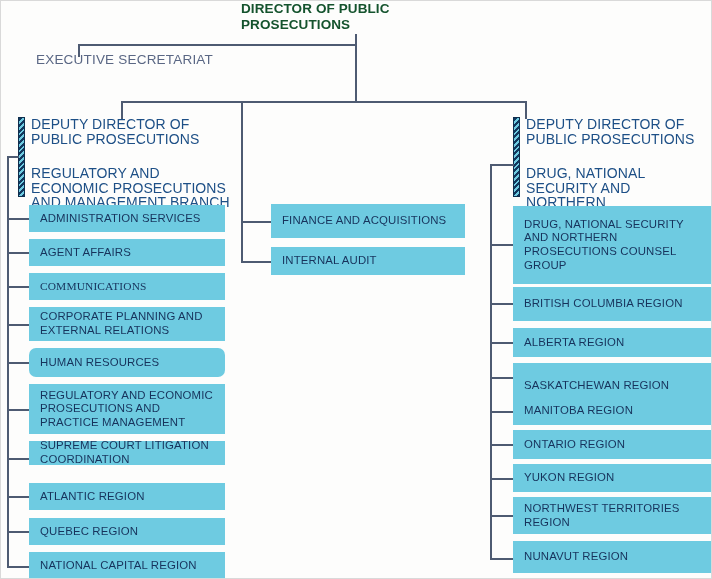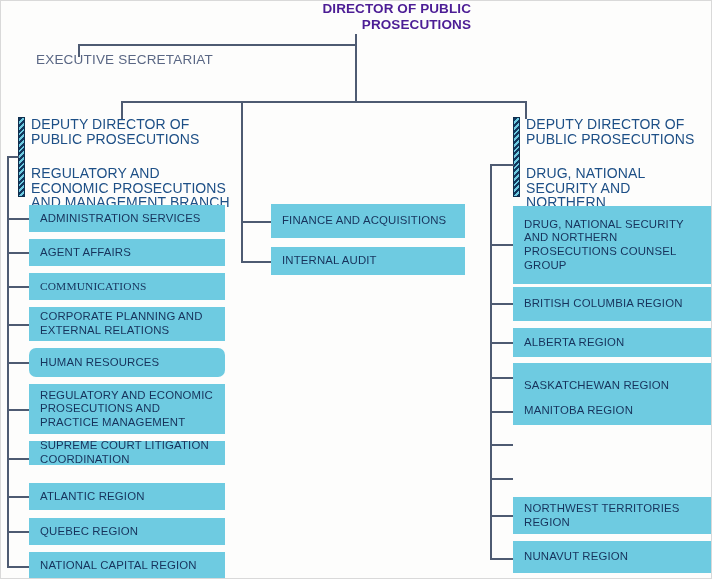--- a/index.html
+++ b/index.html
@@ -19,25 +19,25 @@
     box-sizing: border-box;
     overflow: hidden;
   }
 
   
   .root-title {
     position: absolute;
     left: 240px;
     top: 0px;
     width: 230px;
-    text-align: right;
+    text-align: left;
     font-size: 13.5px;
     font-weight: bold;
     line-height: 16px;
-    color: #4c1d95;
+    color: #14532d;
     letter-spacing: 0.1px;
   }
   .exec-title {
     position: absolute;
     left: 35px;
     top: 50px;
     width: 190px;
     font-size: 13.5px;
     line-height: 17px;
     color: #5a6784;
@@ -217,22 +217,28 @@
   <div class="node" style="left:512px; top:362px; width:200px; height:46px;">
     <span>SASKATCHEWAN REGION</span>
   </div>
   <div class="ln ln-h" style="left:489px; top:376px; width:23px;"></div>
 
   <div class="node" style="left:512px; top:396px; width:200px; height:28px;">
     <span>MANITOBA REGION</span>
   </div>
   <div class="ln ln-h" style="left:489px; top:410px; width:23px;"></div>
 
+  <div class="node" style="left:512px; top:429px; width:200px; height:29px;">
+    <span>ONTARIO REGION</span>
+  </div>
   <div class="ln ln-h" style="left:489px; top:443px; width:23px;"></div>
 
+  <div class="node" style="left:512px; top:463px; width:200px; height:28px;">
+    <span>YUKON REGION</span>
+  </div>
   <div class="ln ln-h" style="left:489px; top:477px; width:23px;"></div>
 
   <div class="node" style="left:512px; top:496px; width:200px; height:37px;">
     <span>NORTHWEST TERRITORIES REGION</span>
   </div>
   <div class="ln ln-h" style="left:489px; top:514px; width:23px;"></div>
 
   <div class="node" style="left:512px; top:540px; width:200px; height:32px;">
     <span>NUNAVUT REGION</span>
   </div>

